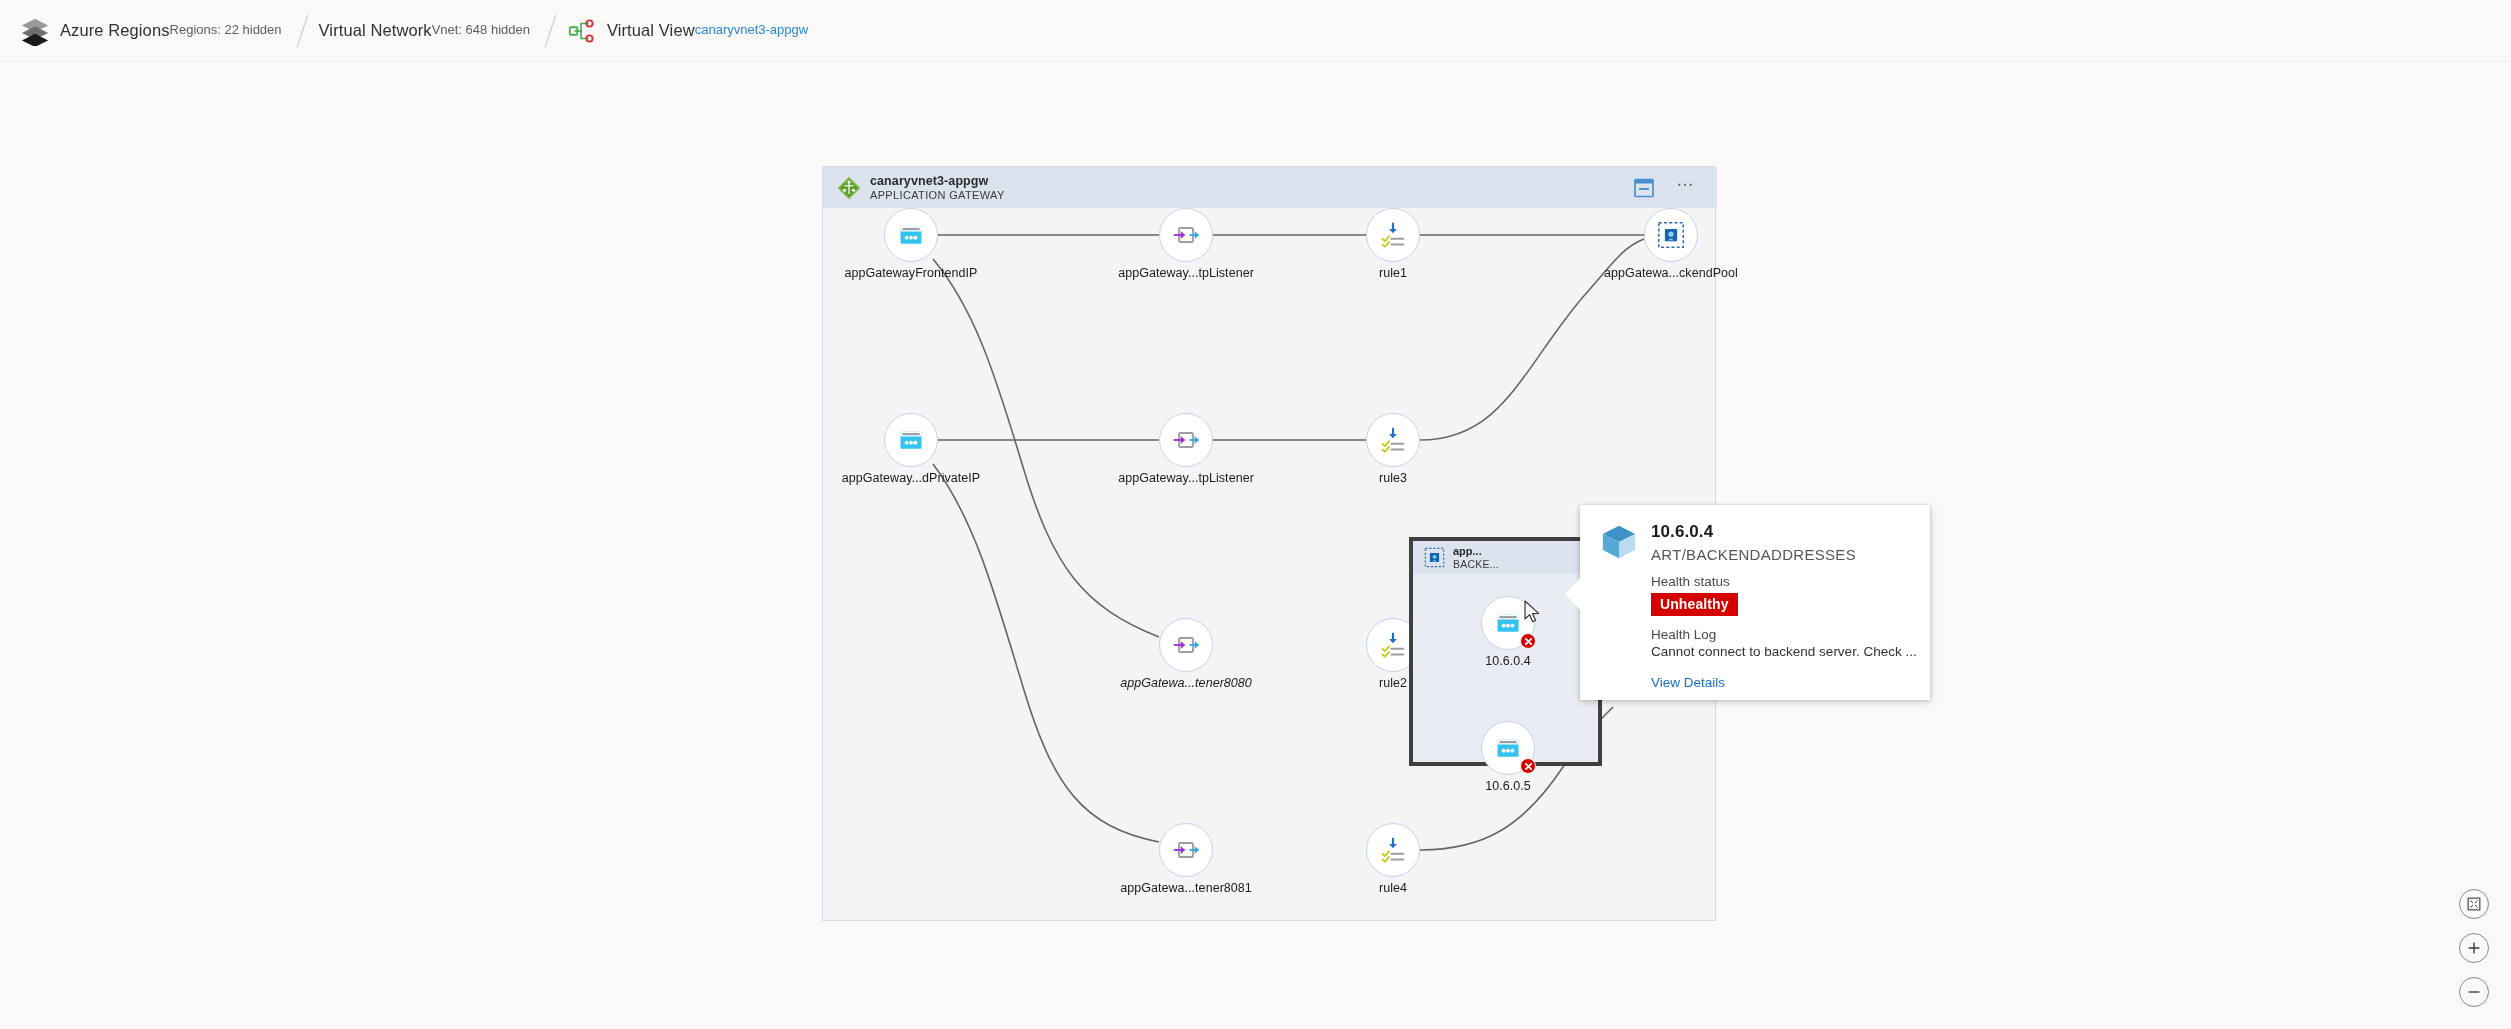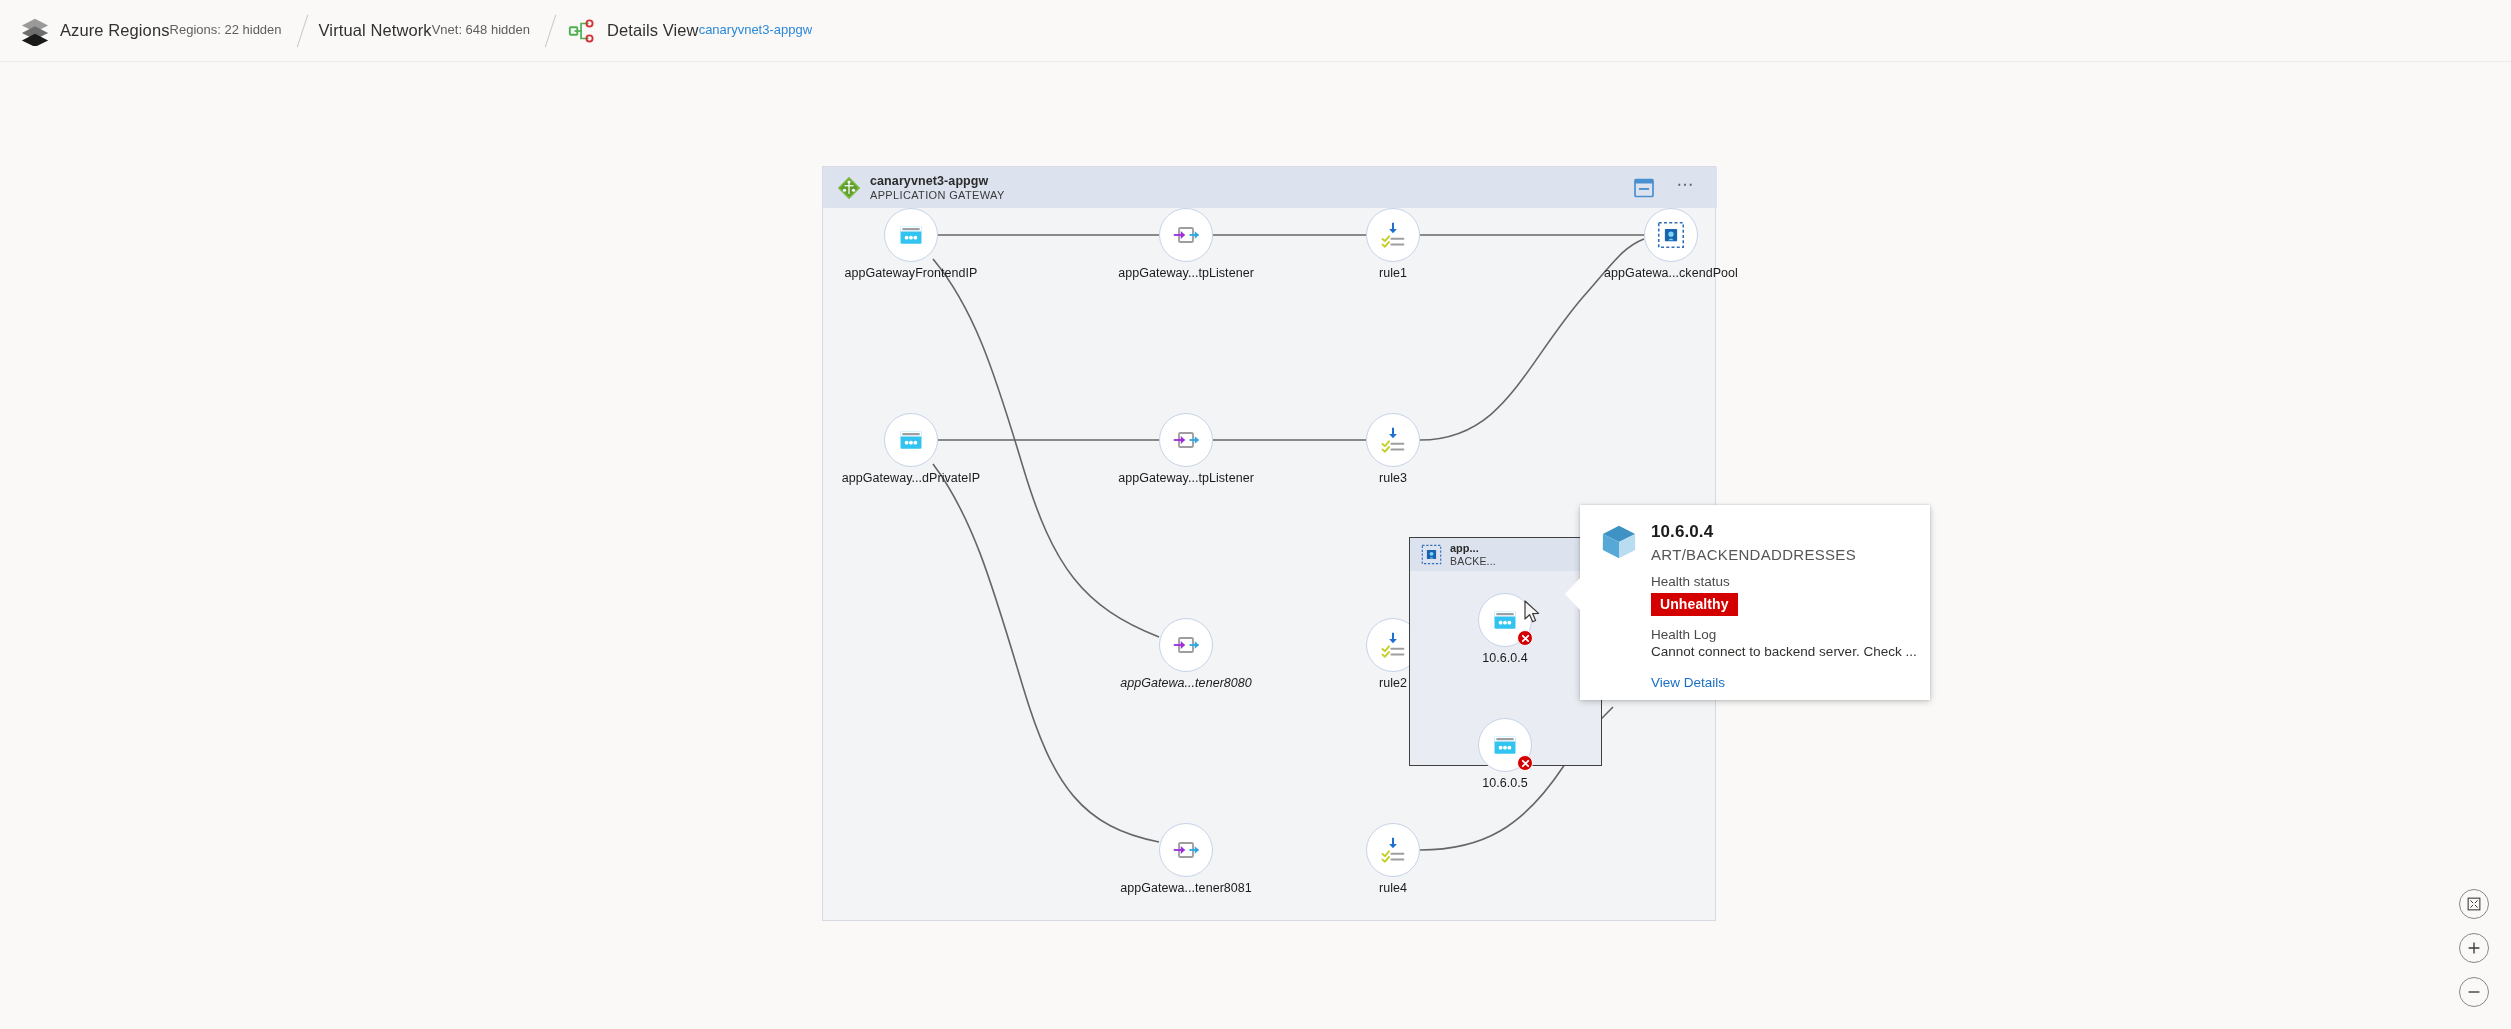--- a/index.html
+++ b/index.html
@@ -143,21 +143,21 @@
     display: flex; align-items: center; justify-content: center;
   }
   .node-badge svg { width: 9px; height: 9px; display: block; }
 
   
   #backend-group {
     position: absolute;
     left: 1409px; top: 475px;
     width: 193px; height: 229px;
     background: #e9edf3;
-    border: 1px solid #404040;
+    border: 4px solid #404040;
   }
   #backend-group-header {
     position: absolute; left: 0; top: 0;
     width: 193px; height: 33px;
     background: #dde3ee;
     display: flex; align-items: center;
     padding-left: 11px;
   }
   #backend-group-header svg { width: 21px; height: 21px; flex: 0 0 auto; margin-right: 8px; }
   .bg-header-text { display: flex; flex-direction: column; line-height: 1.1; }
@@ -275,21 +275,21 @@
       <g stroke="#4caf50" stroke-width="1.8" fill="none">
         <path d="M8 16 H15"></path>
         <path d="M15 16 V8 H23"></path>
         <path d="M15 16 V24 H23"></path>
       </g>
       <rect x="3" y="12" width="8" height="8" rx="1" fill="none" stroke="#4caf50" stroke-width="2"></rect>
       <circle cx="24" cy="8" r="3.3" fill="none" stroke="#d13438" stroke-width="2"></circle>
       <circle cx="24" cy="24" r="3.3" fill="none" stroke="#d13438" stroke-width="2"></circle>
     </svg>
     <div class="crumb-text">
-      <span class="crumb-title">Details View</span>
+      <span class="crumb-title">Virtual View</span>
       <span class="crumb-sub link">canaryvnet3-appgw</span>
     </div>
   </div>
 
 </div>
 
 <div id="diagram-canvas">
 
   <div id="appgw-panel">
 

